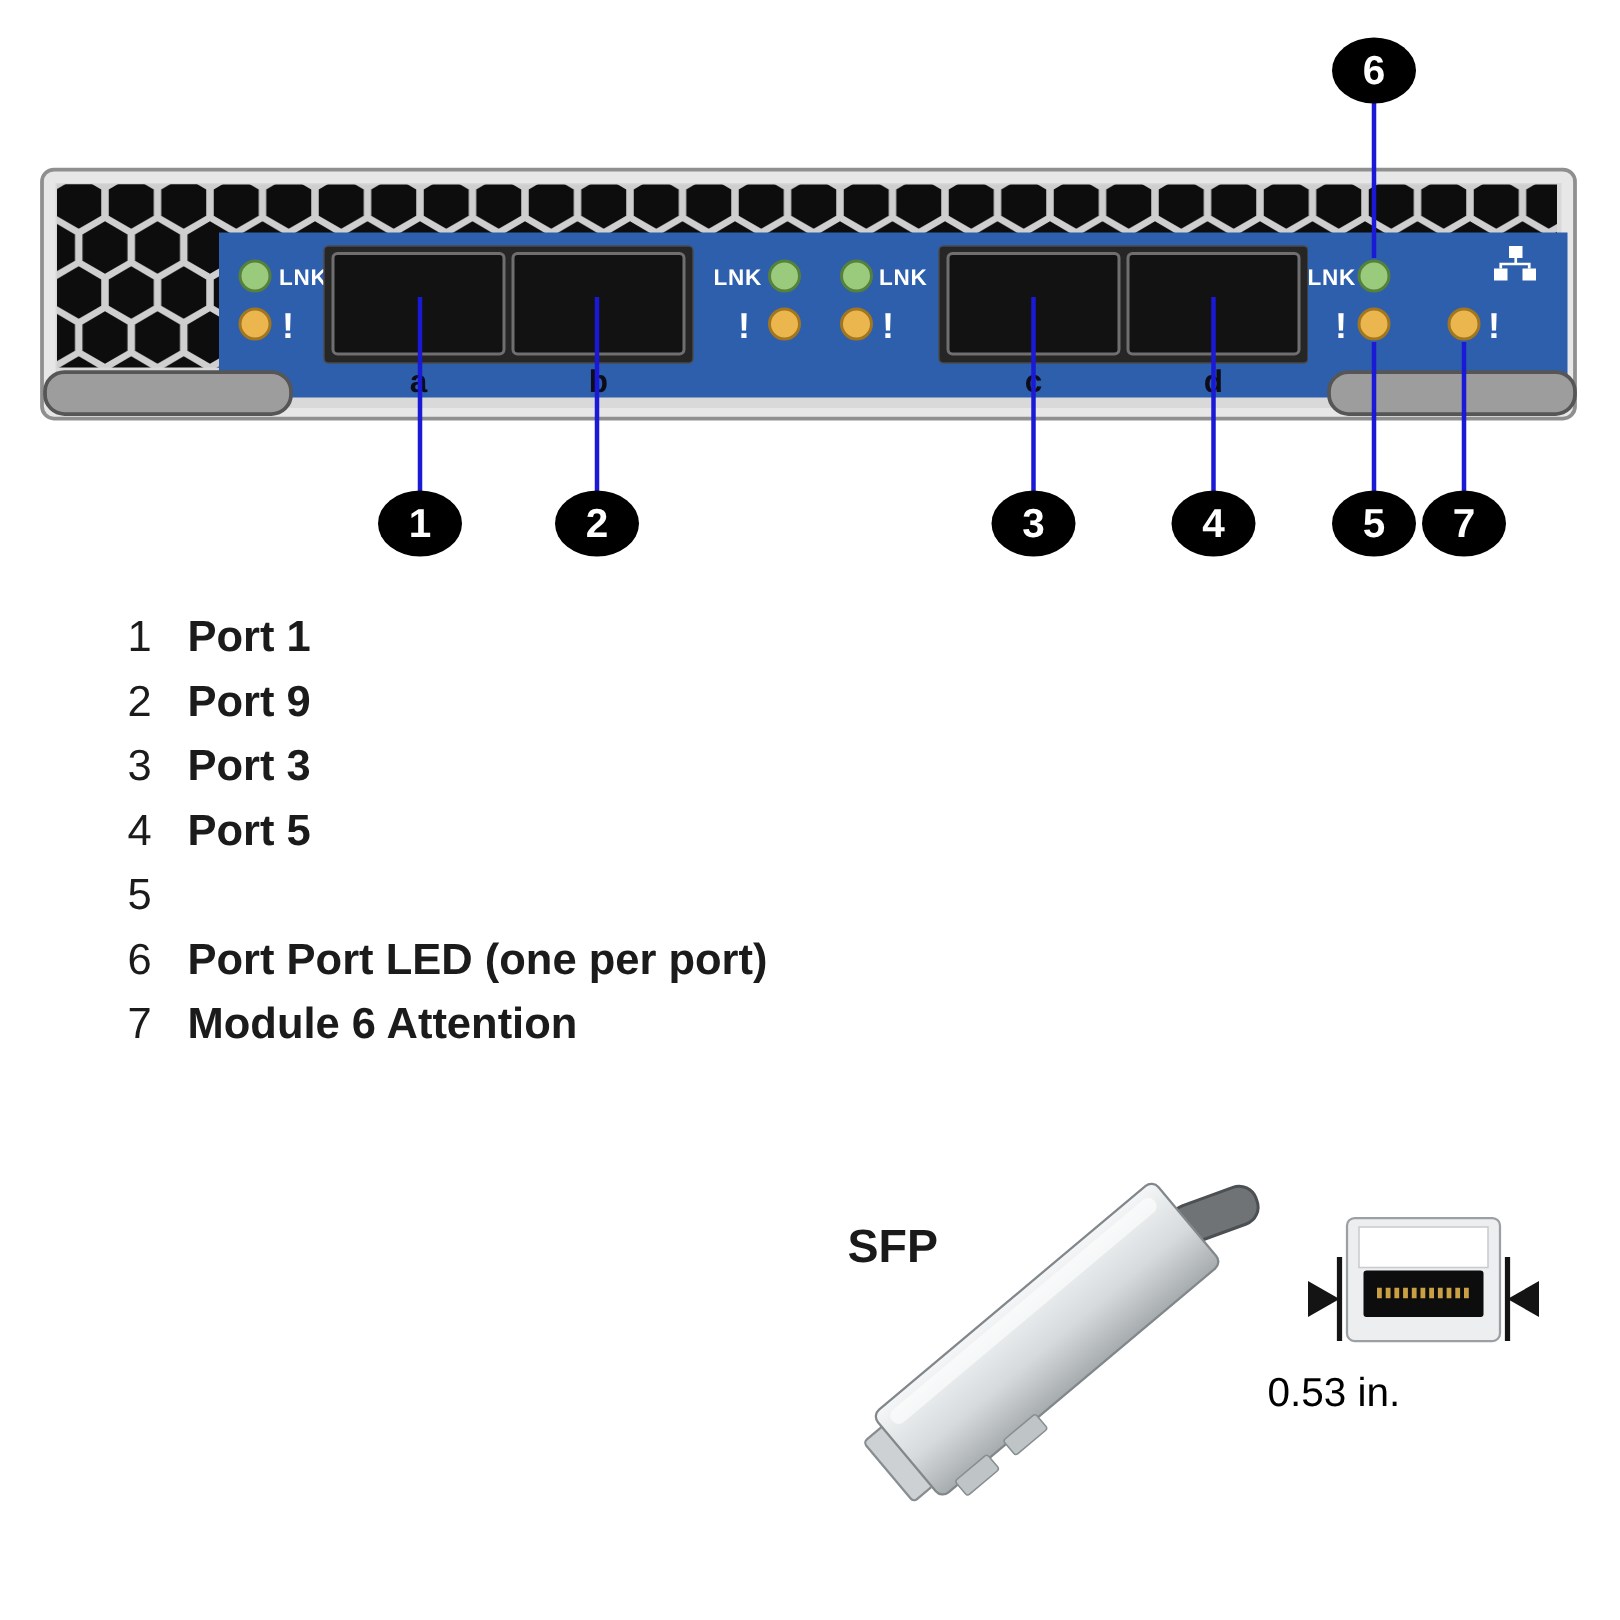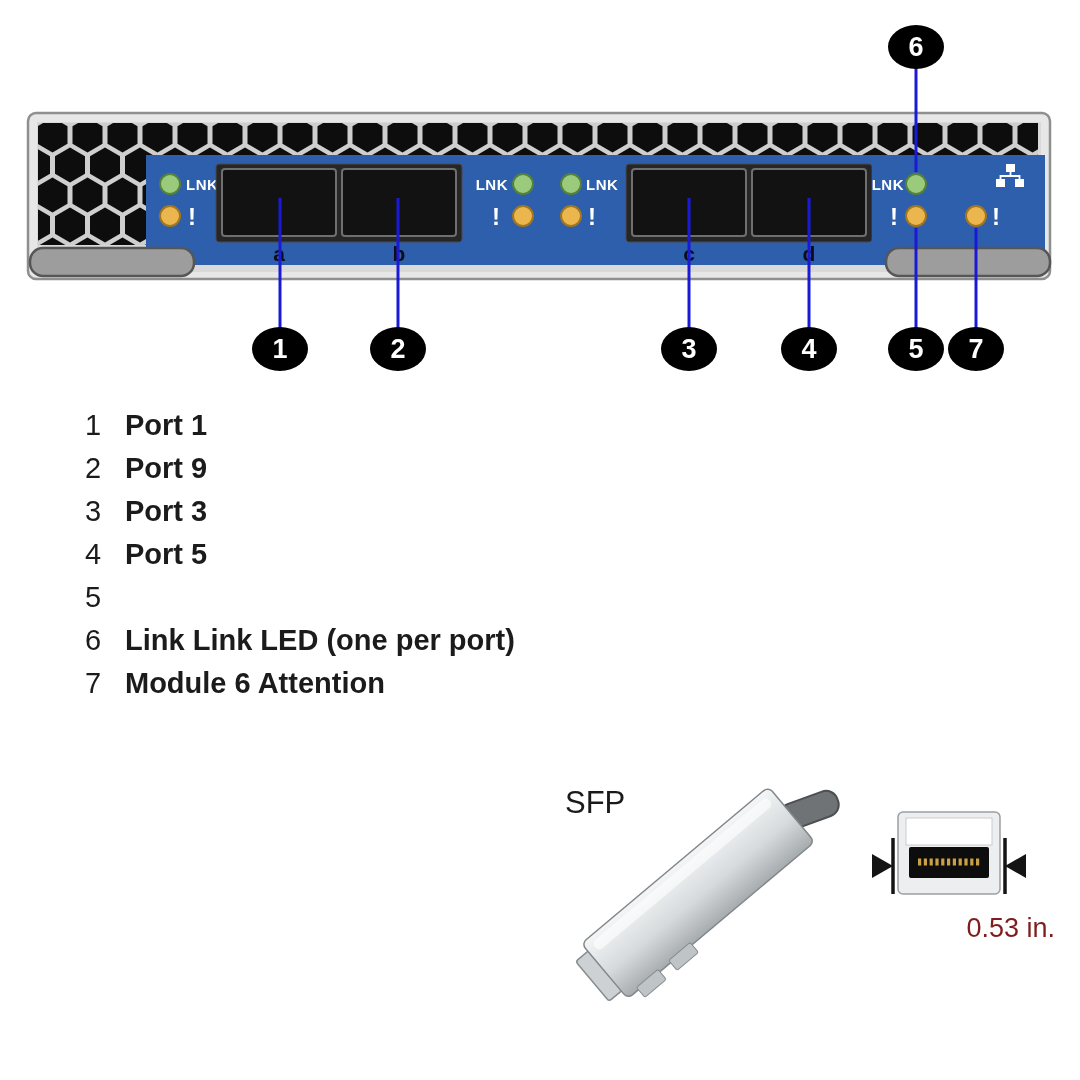--- a/index.html
+++ b/index.html
@@ -23,23 +23,23 @@
   .callout-line{stroke:var(--line-blue);stroke-width:3;}
   .led-green{fill:var(--led-green);stroke:#55813a;stroke-width:2;}
   .led-amber{fill:var(--led-amber);stroke:#a1761e;stroke-width:2;}
   .callout-shape{fill:var(--callout-black);}
 
   .legend{position:absolute;left:0;top:404px;}
   .legend-row{display:flex;align-items:center;height:43px;font-size:29px;color:#1b1b1b;}
   .legend-num{display:inline-block;width:40px;margin-left:85px;}
   .legend-label{display:inline-block;font-weight:bold;}
 
-  .sfp-title{position:absolute;left:565px;top:785px;font-size:31px;font-weight:400;color:#1a1a1a;}
-  .dim-text{position:absolute;left:845px;top:912px;width:210px;text-align:right;
-    font-size:27px;line-height:33px;color:#7f1d1d;}
+  .sfp-title{position:absolute;left:565px;top:813px;font-size:31px;font-weight:700;color:#1a1a1a;}
+  .dim-text{position:absolute;left:845px;top:912px;width:210px;text-align:left;
+    font-size:27px;line-height:33px;color:#000000;}
 </style>
 </head>
 <body>
 
 <div class="stage">
 
   <svg style="left:0;top:0" width="1080" height="395" viewBox="0 0 1080 395">
     <defs>
       <pattern id="hexes" width="35" height="60" patternUnits="userSpaceOnUse">
         <rect width="35" height="60" fill="#cfcfcf"></rect>
@@ -174,21 +174,21 @@
     </div>
     <div class="legend-row">
       <span class="legend-num">4</span>
       <span class="legend-label">Port 5</span>
     </div>
     <div class="legend-row">
       <span class="legend-num">5</span>
     </div>
     <div class="legend-row">
       <span class="legend-num">6</span>
-      <span class="legend-label">Link Link LED (one per port)</span>
+      <span class="legend-label">Port Port LED (one per port)</span>
     </div>
     <div class="legend-row">
       <span class="legend-num">7</span>
       <span class="legend-label">Module 6 Attention</span>
     </div>
   </div>
 
   <div class="sfp-title">SFP</div>
 
   <svg style="left:540px;top:770px" width="500" height="290" viewBox="0 0 500 290">

